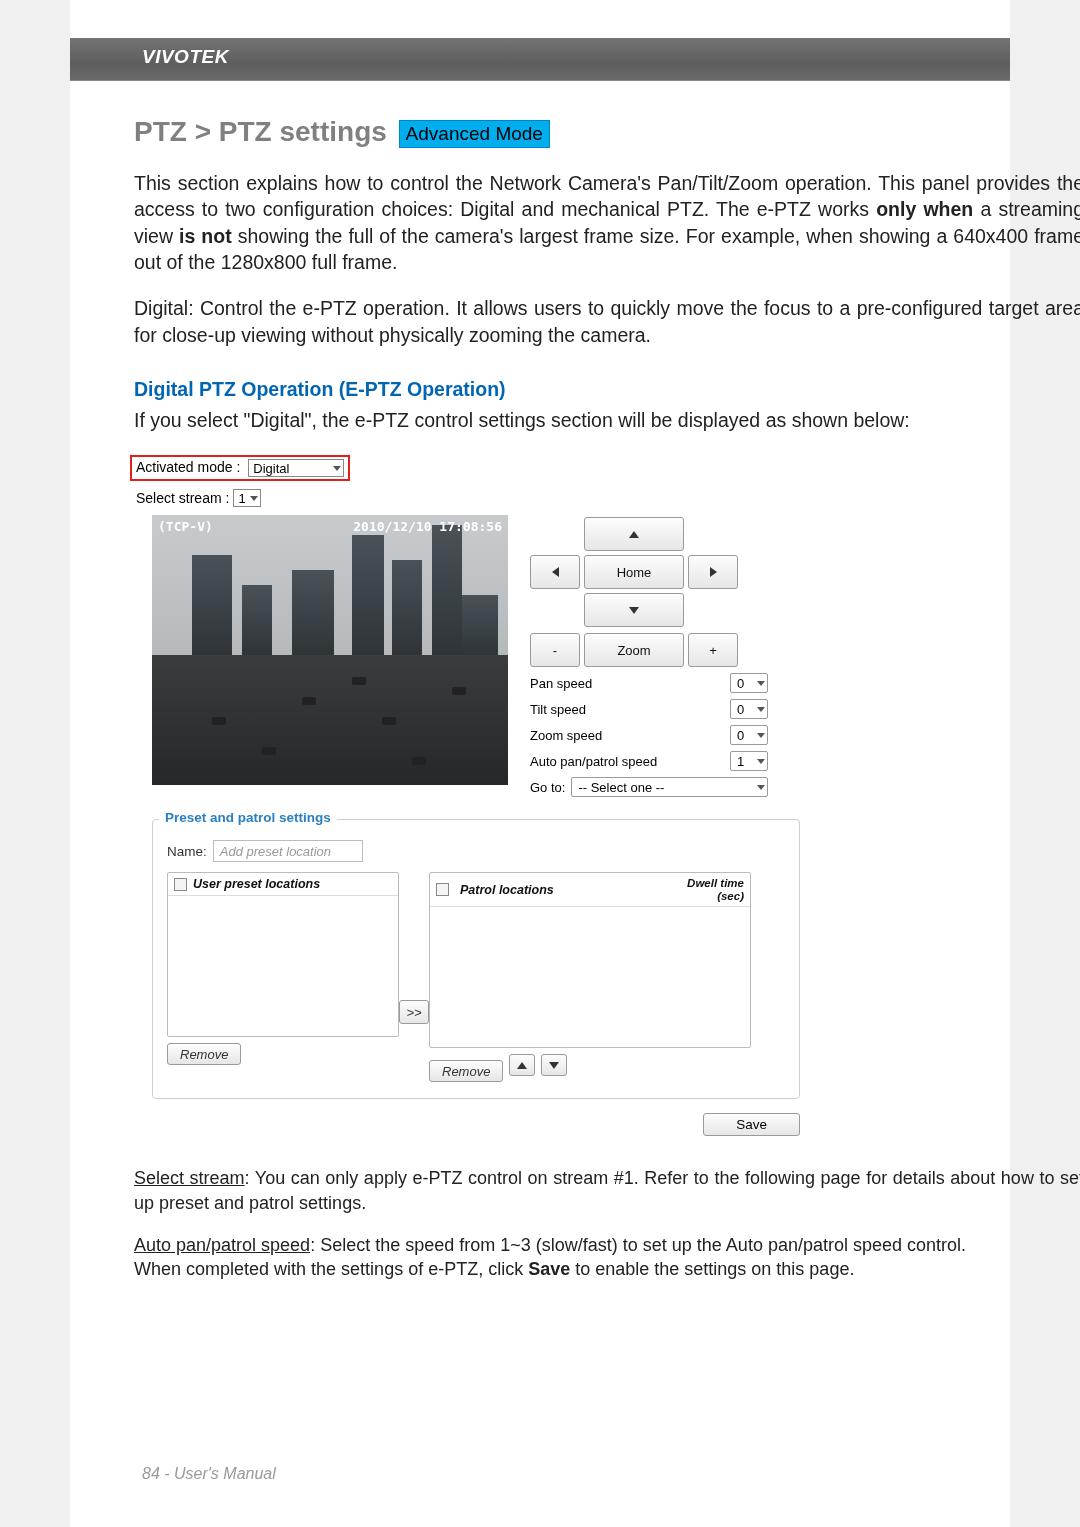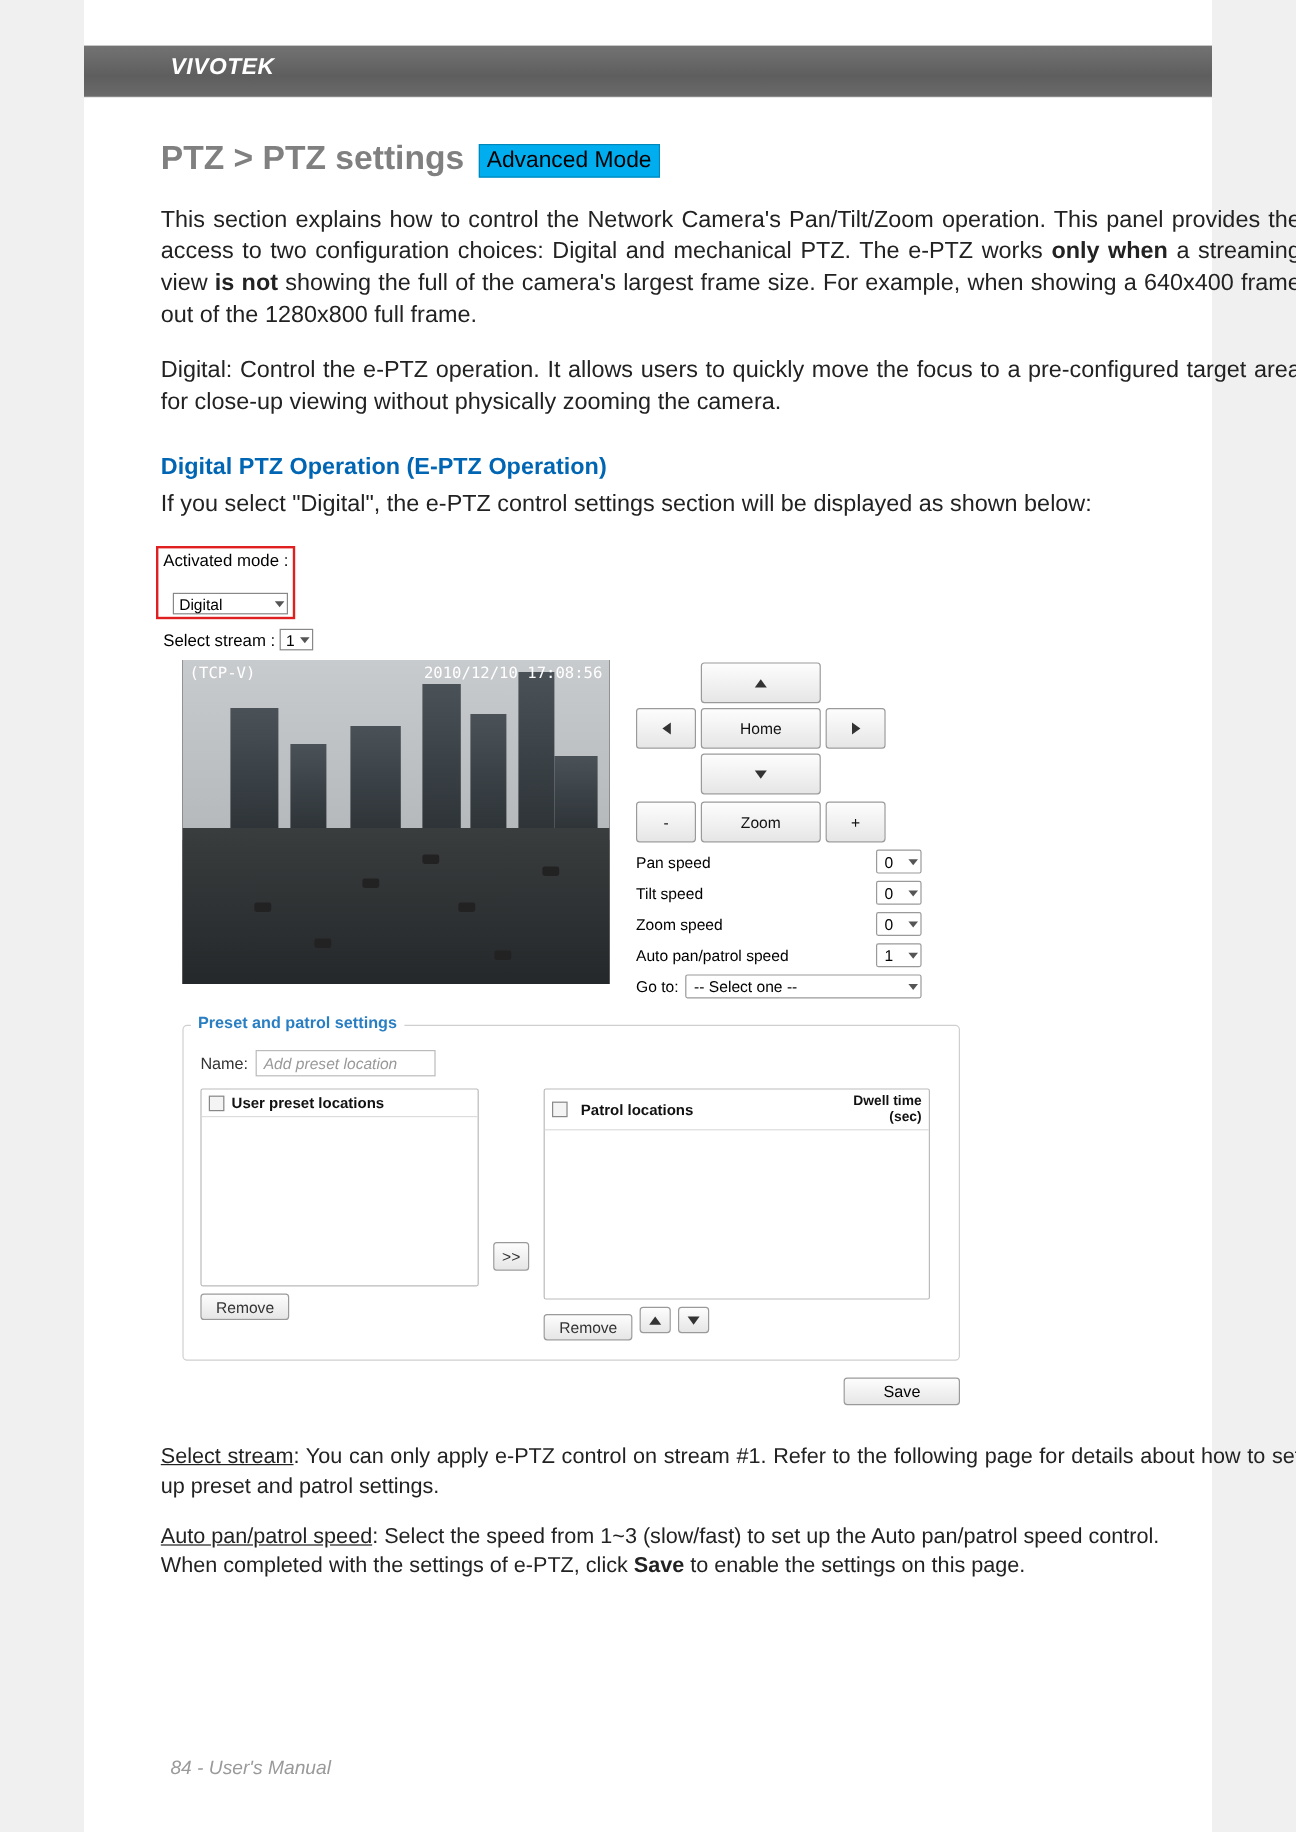--- a/index.html
+++ b/index.html
@@ -89,23 +89,22 @@
     color: #000;
     margin: 4px 0 8px 0;
     display: flex;
     align-items: center;
     gap: 4px;
   }
   .red-outline {
     border: 2px solid #e02020;
     padding: 2px 4px;
     display: inline-flex;
-    align-items: flex-end;
-    gap: 19px;
-    flex-direction: column;
+    align-items: flex-start;
+    gap: 8px;
   }
   .select-mock {
     display: inline-flex;
     align-items: center;
     justify-content: space-between;
     border: 1px solid #888;
     background: #fff;
     font-size: 13px;
     padding: 1px 2px 1px 4px;
     min-width: 26px;
@@ -126,20 +125,21 @@
     align-items: flex-start;
     gap: 22px;
     margin-top: 4px;
   }
   .video {
     width: 356px;
     height: 270px;
     background: #1a1a1a;
     position: relative;
     overflow: hidden;
+    font-weight: bold;
   }
   .video-sky {
     position: absolute;
     top: 0; left: 0; right: 0;
     height: 150px;
     background: linear-gradient(#c8cbce 0%, #b5b8bb 100%);
   }
   .video-street {
     position: absolute;
     bottom: 0; left: 0; right: 0;
@@ -288,21 +288,22 @@
     font-size: 13px;
     width: 150px;
     height: 22px;
     box-sizing: border-box;
     background: #fff;
   }
 
   .lists-row {
     display: flex;
     align-items: flex-start;
-    gap: 12px;
+    gap: 0;
+    font-style: italic;
   }
   .col-box {
     border: 1px solid #bbb;
     border-radius: 2px;
     background: #fff;
   }
   .col-head {
     display: flex;
     align-items: center;
     gap: 6px;

